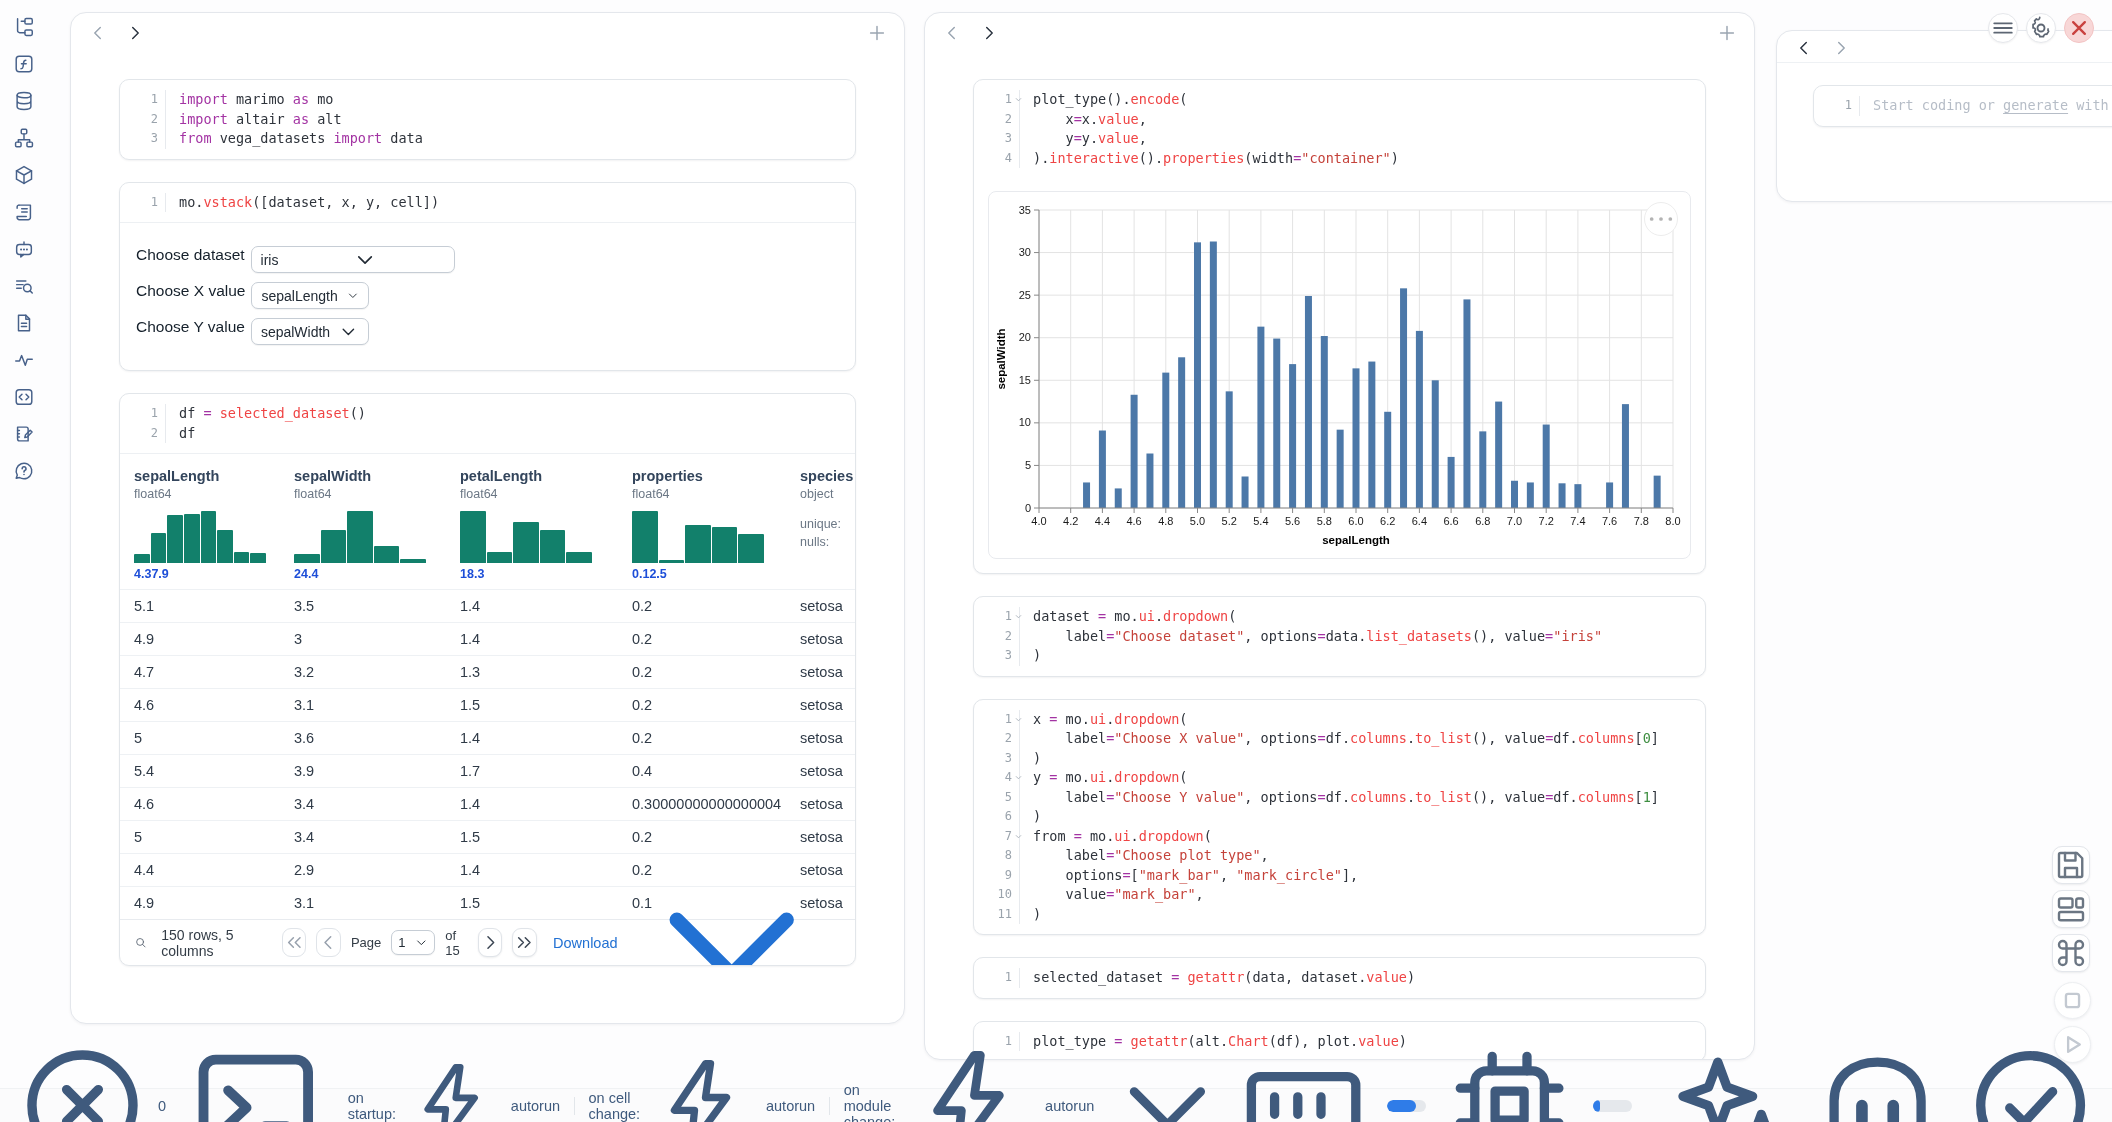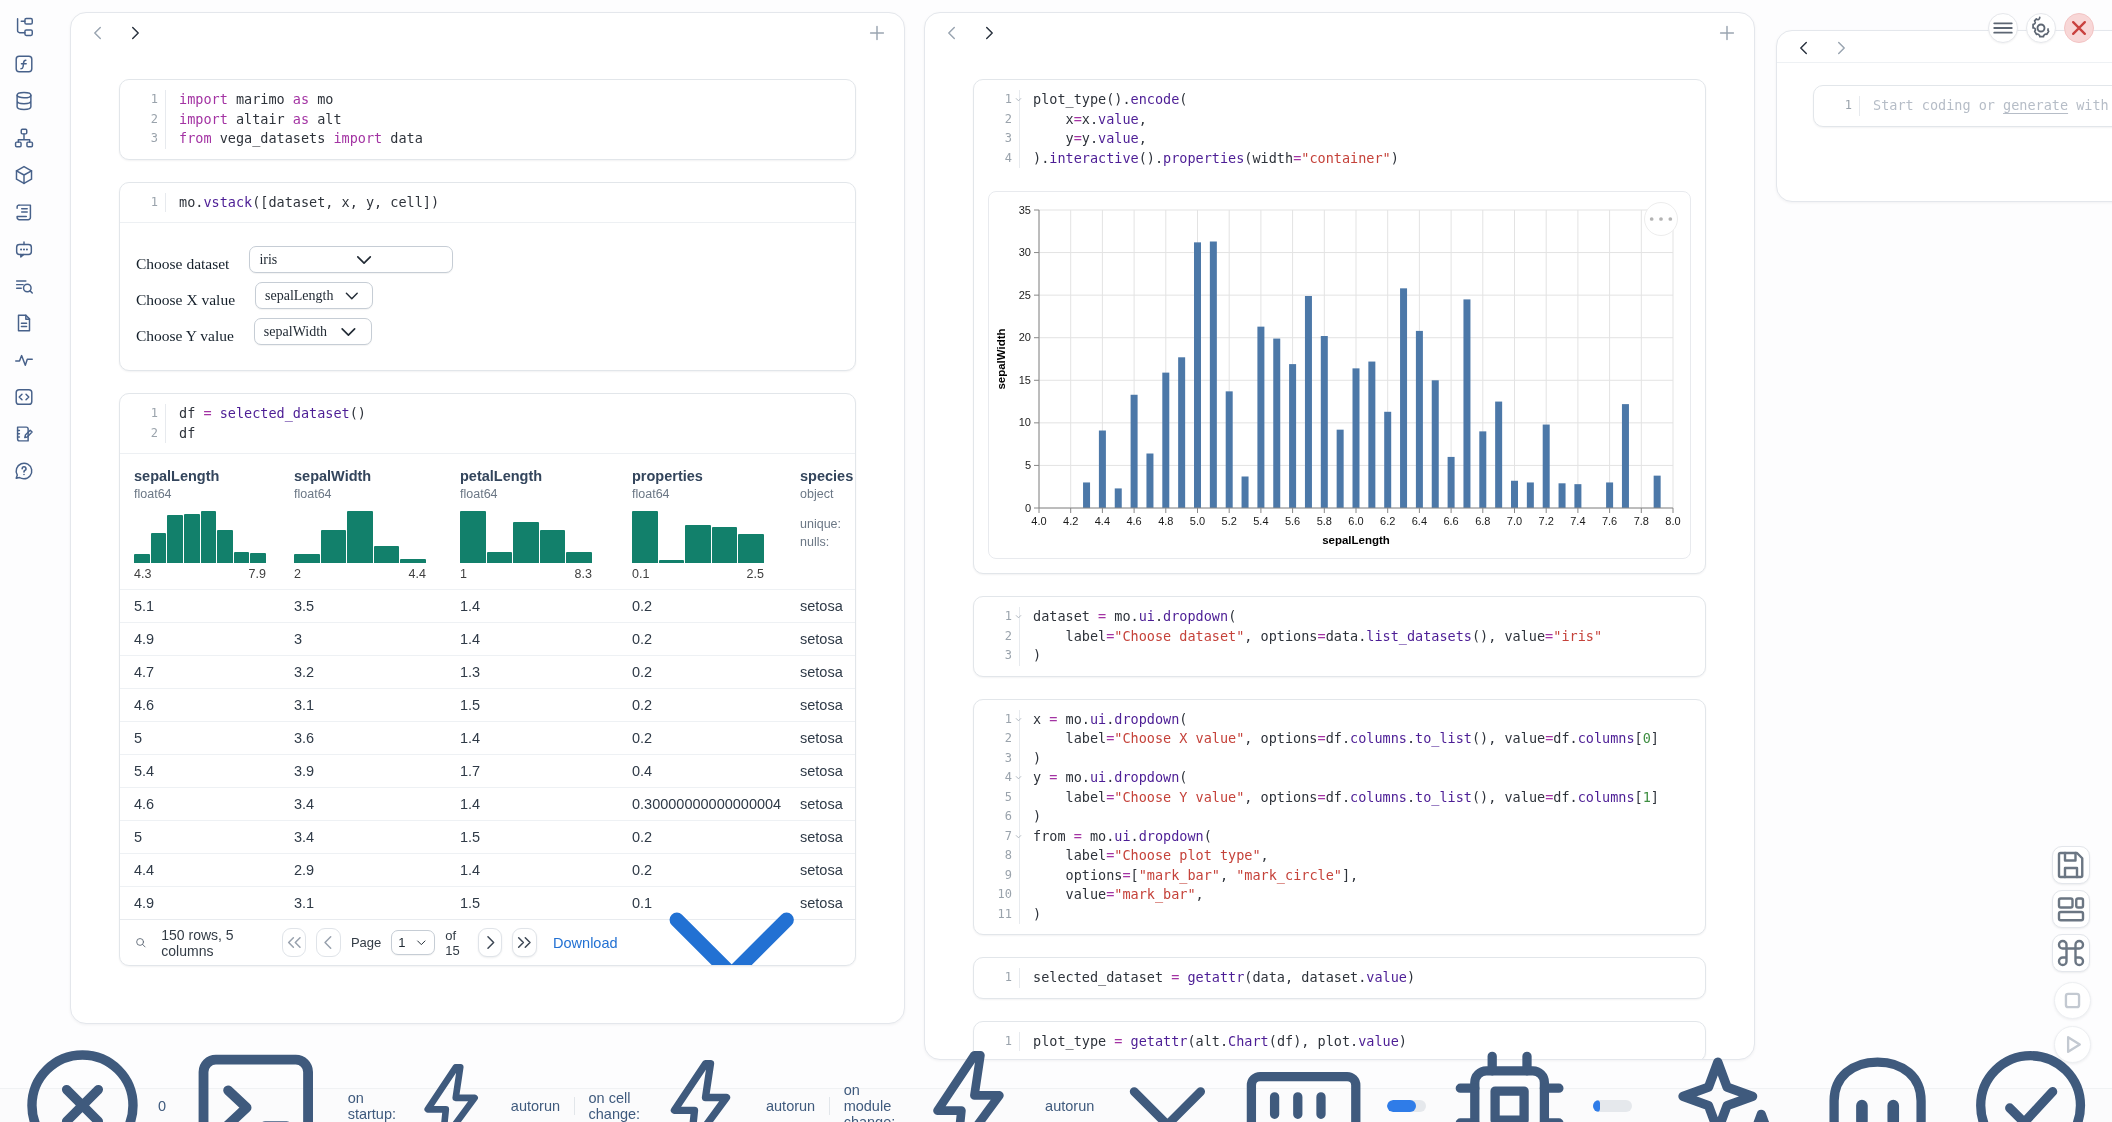--- a/index.html
+++ b/index.html
@@ -28,40 +28,40 @@
 
   
   .cell { border:1px solid #e2e6ea; border-radius:10px; background:#fff; box-shadow:0 1px 2px rgba(31,41,55,.06); overflow:hidden; }
   .code-area { padding:10px 0; }
   .code-line { display:flex; font-family:"DejaVu Sans Mono",monospace; font-size:13.5px; line-height:19.5px; white-space:pre; }
   .gutter { width:46px; flex:none; color:#9aa3ac; text-align:right; padding-right:7px; border-right:1px solid #e7eaee; font-size:12px; position:relative; }
   .gutter .fold { position:absolute; right:-4px; top:5px; width:9px; height:9px; color:#a8b0b9; }
   .gutter .fold svg { width:9px; height:9px; }
   .code-text { padding-left:13px; }
   .tk-kw { color:#a333a3; } .tk-op { color:#a333a3; }
-  .tk-fn { color:#4c1d95; } .tk-st { color:#c5423a; }
+  .tk-fn { color:#ef4444; } .tk-st { color:#c5423a; }
   .tk-nu { color:#3e8e41; } .tk-tx { color:#2e333b; }
 
   .cell-output { border-top:1px solid #edf0f3; }
 
   
   .controls { padding:14px 16px 16px; }
-  .ctl-row { display:flex; align-items:flex-end; gap:20px; margin:9px 0; font-size:15.5px; color:#15202b;font-family:Liberation Serif, serif; }
+  .ctl-row { display:flex; align-items:flex-start; gap:6px; margin:9px 0; font-size:15.5px; color:#15202b; }
   .select { display:inline-flex; align-items:center; justify-content:space-between; gap:8px; border:1px solid #c6cdd5; border-radius:7px; background:#fff; box-shadow:0 1px 1px rgba(0,0,0,.05); padding:0 9px; font-size:14px; height:27px; color:#222b35; cursor:pointer; }
   .select svg { width:13px; height:13px; color:#222b35; }
 
   
   .tbl { font-size:14.5px; }
   .tbl-grid { display:grid; grid-template-columns:160px 166px 172px 168px 1fr; padding-left:14px; }
   .tbl-head { padding-top:14px; padding-bottom:8px; }
   .th .cname { font-weight:bold; color:#33455c; font-size:14.5px; }
   .th .ctype { color:#6b7785; font-size:12.5px; margin-top:3px; }
   .hist { display:flex; align-items:flex-end; gap:1px; width:132px; height:52px; margin-top:10px; }
   .hist div { flex:1; border-radius:1px 1px 0 0; }
-  .minmax { display:flex; justify-content:space-between; width:132px; font-size:12.5px; color:#404040; margin-top:4px; }
+  .minmax { display:flex; width:132px; font-size:12.5px; color:#1d4ed8; margin-top:4px;font-weight:bold; }
   .cmeta { color:#6b7785; font-size:12.5px; margin-top:14px; line-height:18px; white-space:nowrap; overflow:hidden; }
   .th { overflow:hidden; }
   .tbl-row { height:33px; align-items:center; border-top:1px solid #eef1f4; color:#2f3a47; }
   .tbl-row span { overflow:hidden; white-space:nowrap; }
 
   .tbl-footer { border-top:1px solid #e8ebef; height:46px; display:flex; align-items:center; padding:0 14px; gap:10px; font-size:14px; color:#333c46; }
   .tbl-footer .icon16 { width:17px; height:17px; color:#5b6573; }
   .tbl-footer .icon16 svg { width:17px; height:17px; }
   .pager-btn { width:31px; height:29px; border:1px solid #e0e4e9; border-radius:9px; background:#fff; box-shadow:0 1px 2px rgba(31,41,55,.08); display:inline-flex; align-items:center; justify-content:center; color:#3c4653; cursor:pointer; }
   .pager-btn svg { width:14px; height:14px; }

